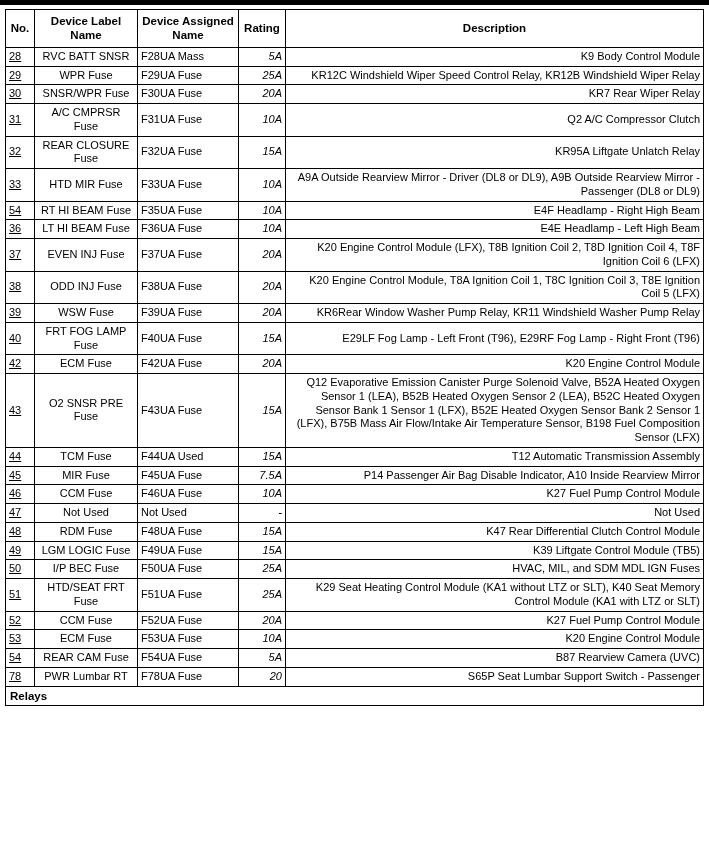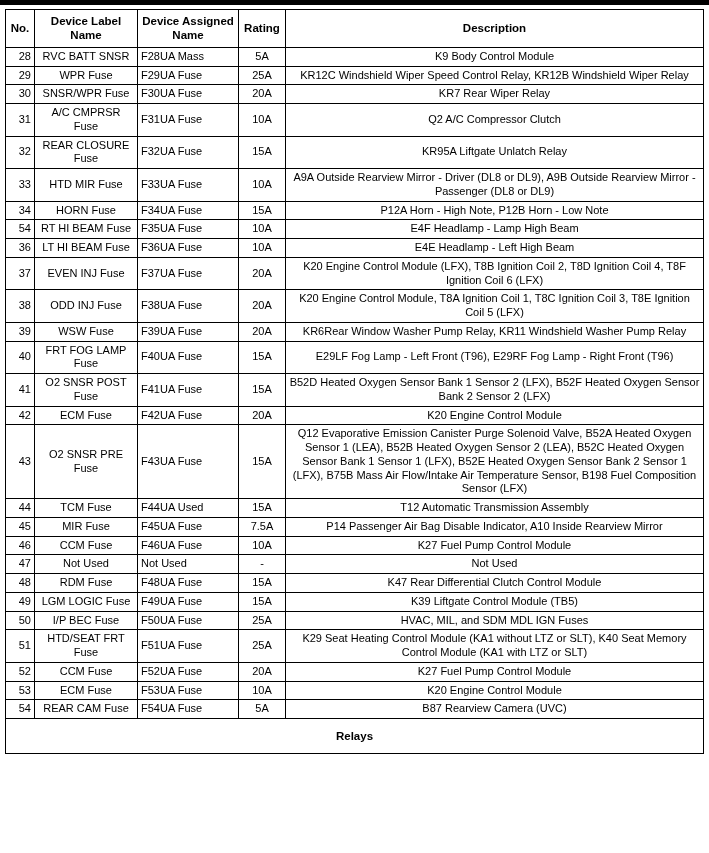--- a/index.html
+++ b/index.html
@@ -30,31 +30,31 @@
     vertical-align: middle;
     padding: 2px 3px;
     word-wrap: break-word;
   }
   table.fuse-table thead th {
     font-weight: bold;
     text-align: center;
     padding: 4px 2px;
     font-size: 11.5px;
   }
-  td.col-no { text-align: right; padding-left: 4px; }
+  td.col-no { text-align: left; padding-left: 4px; text-decoration: underline; }
   td.col-label { text-align: center; }
   td.col-assigned { text-align: left; }
-  td.col-rating { text-align: center; }
-  td.col-desc { text-align: center; }
+  td.col-rating { text-align: right; font-style: italic; }
+  td.col-desc { text-align: right; }
   tr.data-row { height: 18px; }
   tfoot td.section-footer {
     font-weight: bold;
     font-size: 11.5px;
-    text-align: center;
-    padding: 10px 4px;
+    text-align: left;
+    padding: 2px 4px;
     height: 17px;
   }
 </style>
 </head>
 <body>
 
 <div class="page">
   <div class="top-bar"></div>
 
   <table class="fuse-table">
@@ -116,34 +116,27 @@
   </tr>
 
   <tr class="data-row">
     <td class="col-no">33</td>
     <td class="col-label">HTD MIR Fuse</td>
     <td class="col-assigned">F33UA Fuse</td>
     <td class="col-rating">10A</td>
     <td class="col-desc">A9A Outside Rearview Mirror - Driver (DL8 or DL9), A9B Outside Rearview Mirror - Passenger (DL8 or DL9)</td>
   </tr>
 
-  <tr class="data-row">
-    <td class="col-no">34</td>
-    <td class="col-label">HORN Fuse</td>
-    <td class="col-assigned">F34UA Fuse</td>
-    <td class="col-rating">15A</td>
-    <td class="col-desc">P12A Horn - High Note, P12B Horn - Low Note</td>
-  </tr>
 
   <tr class="data-row">
     <td class="col-no">54</td>
     <td class="col-label">RT HI BEAM Fuse</td>
     <td class="col-assigned">F35UA Fuse</td>
     <td class="col-rating">10A</td>
-    <td class="col-desc">E4F Headlamp - Lamp High Beam</td>
+    <td class="col-desc">E4F Headlamp - Right High Beam</td>
   </tr>
 
   <tr class="data-row">
     <td class="col-no">36</td>
     <td class="col-label">LT HI BEAM Fuse</td>
     <td class="col-assigned">F36UA Fuse</td>
     <td class="col-rating">10A</td>
     <td class="col-desc">E4E Headlamp - Left High Beam</td>
   </tr>
 
@@ -172,27 +165,20 @@
   </tr>
 
   <tr class="data-row">
     <td class="col-no">40</td>
     <td class="col-label">FRT FOG LAMP Fuse</td>
     <td class="col-assigned">F40UA Fuse</td>
     <td class="col-rating">15A</td>
     <td class="col-desc">E29LF Fog Lamp - Left Front (T96), E29RF Fog Lamp - Right Front (T96)</td>
   </tr>
 
-  <tr class="data-row">
-    <td class="col-no">41</td>
-    <td class="col-label">O2 SNSR POST Fuse</td>
-    <td class="col-assigned">F41UA Fuse</td>
-    <td class="col-rating">15A</td>
-    <td class="col-desc">B52D Heated Oxygen Sensor Bank 1 Sensor 2 (LFX), B52F Heated Oxygen Sensor Bank 2 Sensor 2 (LFX)</td>
-  </tr>
 
   <tr class="data-row">
     <td class="col-no">42</td>
     <td class="col-label">ECM Fuse</td>
     <td class="col-assigned">F42UA Fuse</td>
     <td class="col-rating">20A</td>
     <td class="col-desc">K20 Engine Control Module</td>
   </tr>
 
   <tr class="data-row">
@@ -284,20 +270,27 @@
   </tr>
 
   <tr class="data-row">
     <td class="col-no">54</td>
     <td class="col-label">REAR CAM Fuse</td>
     <td class="col-assigned">F54UA Fuse</td>
     <td class="col-rating">5A</td>
     <td class="col-desc">B87 Rearview Camera (UVC)</td>
   </tr>
 
+  <tr class="data-row">
+    <td class="col-no">78</td>
+    <td class="col-label">PWR Lumbar RT</td>
+    <td class="col-assigned">F78UA Fuse</td>
+    <td class="col-rating">20</td>
+    <td class="col-desc">S65P Seat Lumbar Support Switch - Passenger</td>
+  </tr>
 </tbody>
     <tfoot>
       <tr>
         <td class="section-footer" colspan="5">Relays</td>
       </tr>
     </tfoot>
   </table>
 </div>
 
 </body></html>

